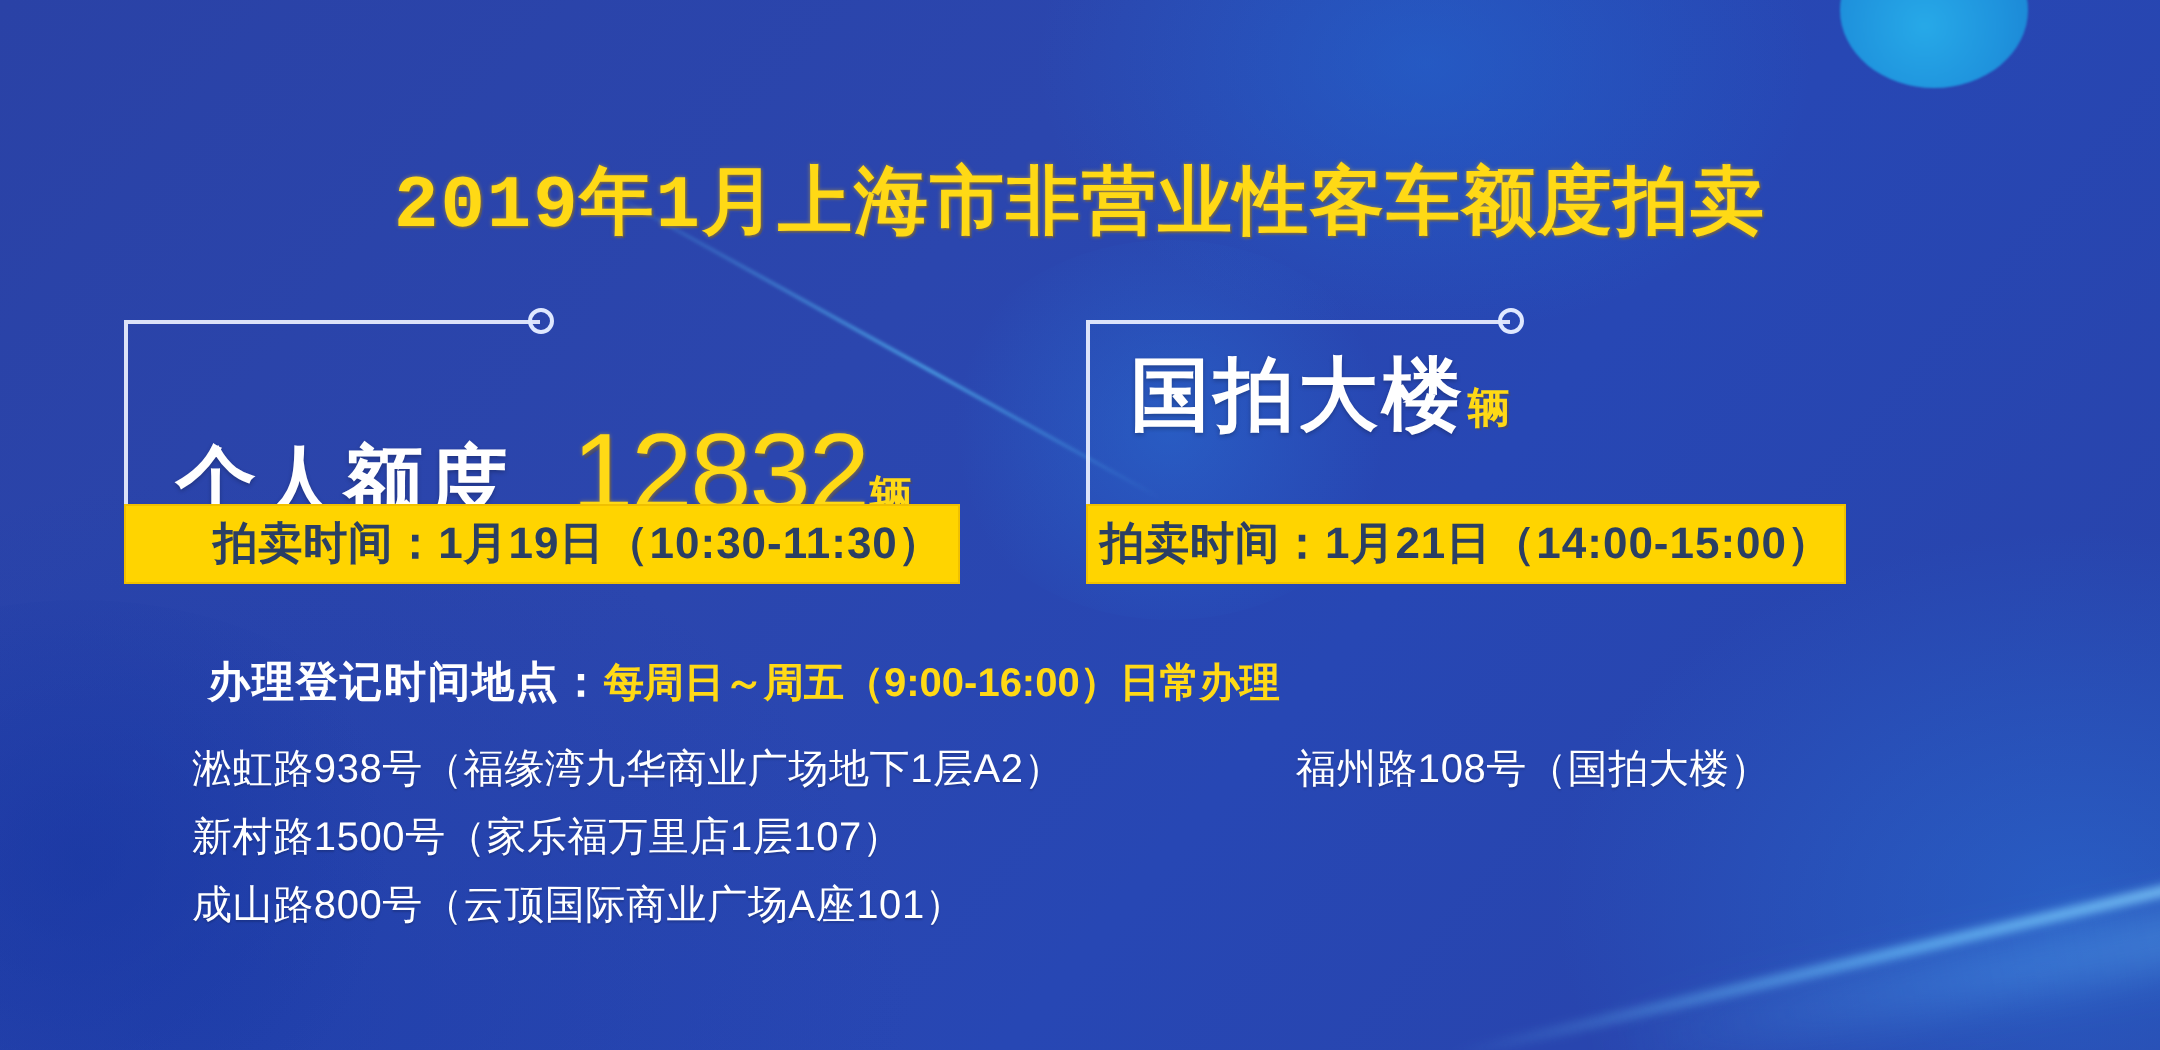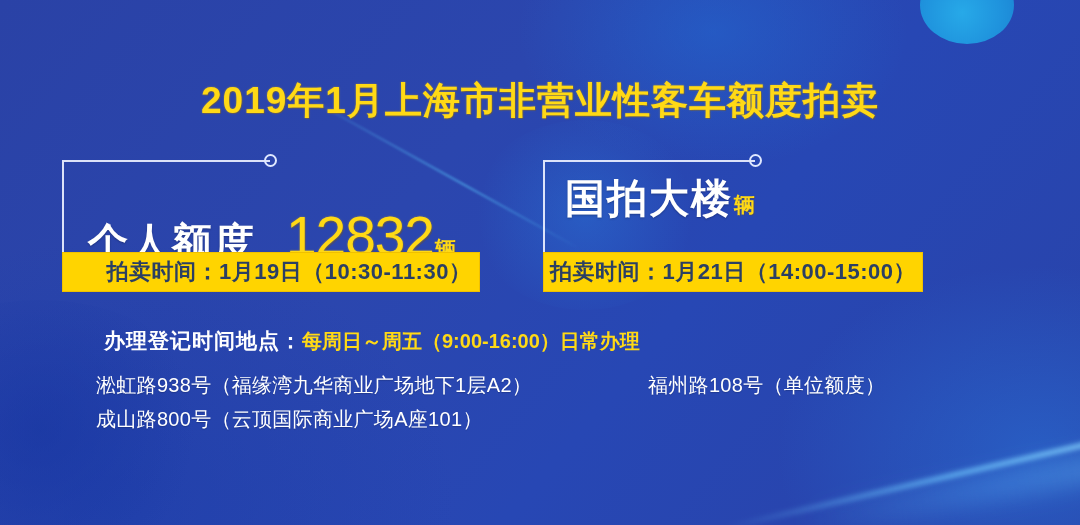--- a/index.html
+++ b/index.html
@@ -68,20 +68,21 @@
   #title {
     position:absolute;
     top:76px; left:0; width:1080px;
     text-align:center;
     font-size:37px;
     font-weight:700;
     letter-spacing:1px;
     color:#ffd915;
     text-shadow:0 0 2px rgba(255,200,0,0.5), 1px 1px 0 rgba(120,80,0,0.35);
     white-space:nowrap;
+    font-family:Liberation Mono, monospace;
   }
 
   
   .panel { position:absolute; top:160px; }
   #panel-personal { left:62px; width:420px; }
   #panel-company  { left:543px; width:424px; }
 
   .panel-frame {
     position:relative;
     height:92px;
@@ -232,20 +233,21 @@
     </div>
   </div>
 
   <div id="reg-head">
     <span class="reg-label">办理登记时间地点：</span><span class="reg-value">每周日～周五（9:00-16:00）日常办理</span>
   </div>
 
   <div id="addresses">
     <div class="addr-col" id="addr-col-left">
       <div class="addr-line">淞虹路938号（福缘湾九华商业广场地下1层A2）</div>
+      <div class="addr-line">新村路1500号（家乐福万里店1层107）</div>
       <div class="addr-line">成山路800号（云顶国际商业广场A座101）</div>
     </div>
     <div class="addr-col" id="addr-col-right">
-      <div class="addr-line">福州路108号（单位额度）</div>
+      <div class="addr-line">福州路108号（国拍大楼）</div>
     </div>
   </div>
 
 </div>
 
 </body></html>

